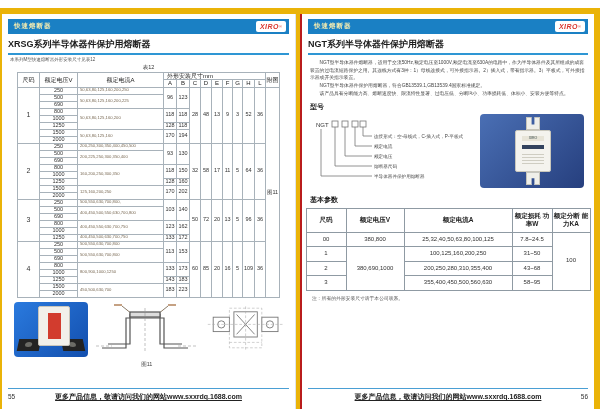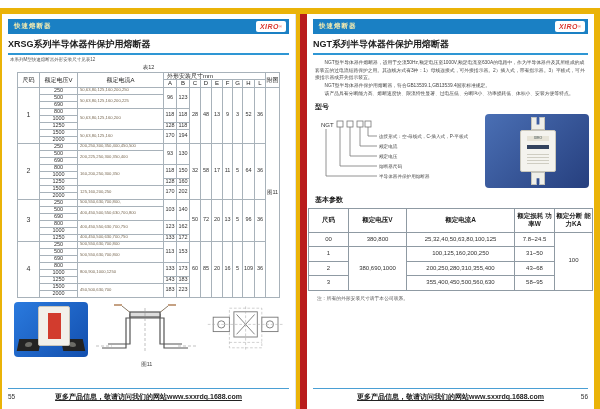--- a/index.html
+++ b/index.html
@@ -1,20 +1,20 @@
 <!DOCTYPE html>
 <html><head>
 <meta charset="utf-8">
 <style>
   * { margin:0; padding:0; box-sizing:border-box; }
   html,body { width:600px; height:409px; font-family:"Liberation Sans", sans-serif; }
   .spread { position:relative; width:600px; height:409px; background:#eab308; overflow:hidden;margin-top:8px; }
   .page { position:absolute; top:6px; width:294px; height:396px; background:#ffffff; overflow:hidden; }
   .page.left { left:2px; border-right:1px solid #dfe4e7; }
-  .page.right { left:300px; border-left:7px solid #b91c1c; }
+  .page.right { left:300px; border-left:2px solid #b91c1c; }
   .bottom-strip { position:absolute; left:0; bottom:0; width:600px; height:5px; background:#b9d6ec; }
 
   
   .topbar { margin:5px 6px 0 6px; height:15px; background:#1a80c4; display:flex; align-items:center; justify-content:space-between; padding:0 3px 0 6px; }
   .topbar-label { color:#f7ecb0; font-size:6.5px; font-weight:bold; letter-spacing:1px; }
   .logo-box { background:#ffffff; border-radius:2px; padding:1px 4px; height:11px; display:flex; align-items:center; }
   .logo-text { color:#d9342b; font-size:7px; font-weight:bold; font-style:italic; letter-spacing:0.5px; }
   .logo-reg { color:#d9342b; font-size:4px; vertical-align:super; }
 
   .page-title { margin:4px 6px 0 6px; font-size:9px; font-weight:bold; color:#1c1c1c; border-bottom:2px solid #2e96d4; padding-bottom:2px; }

